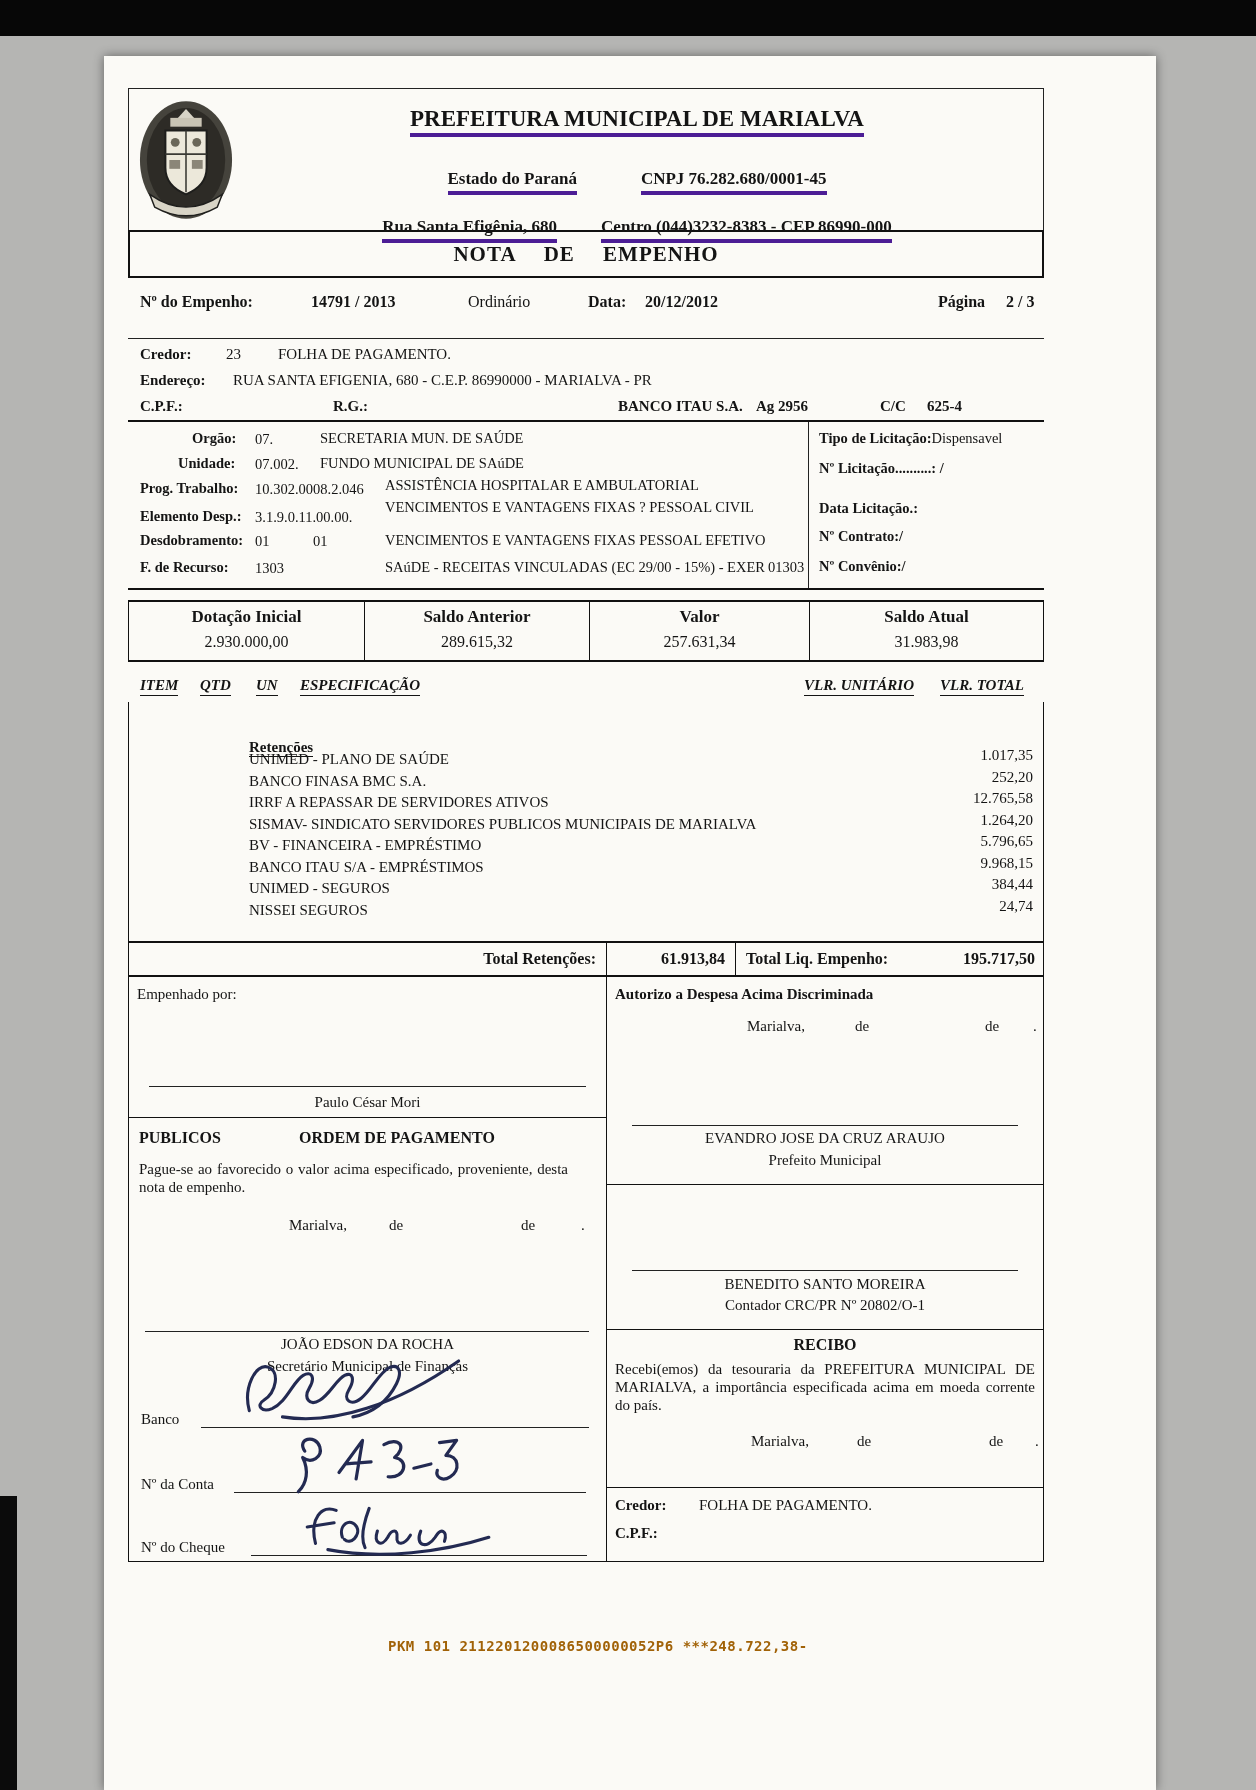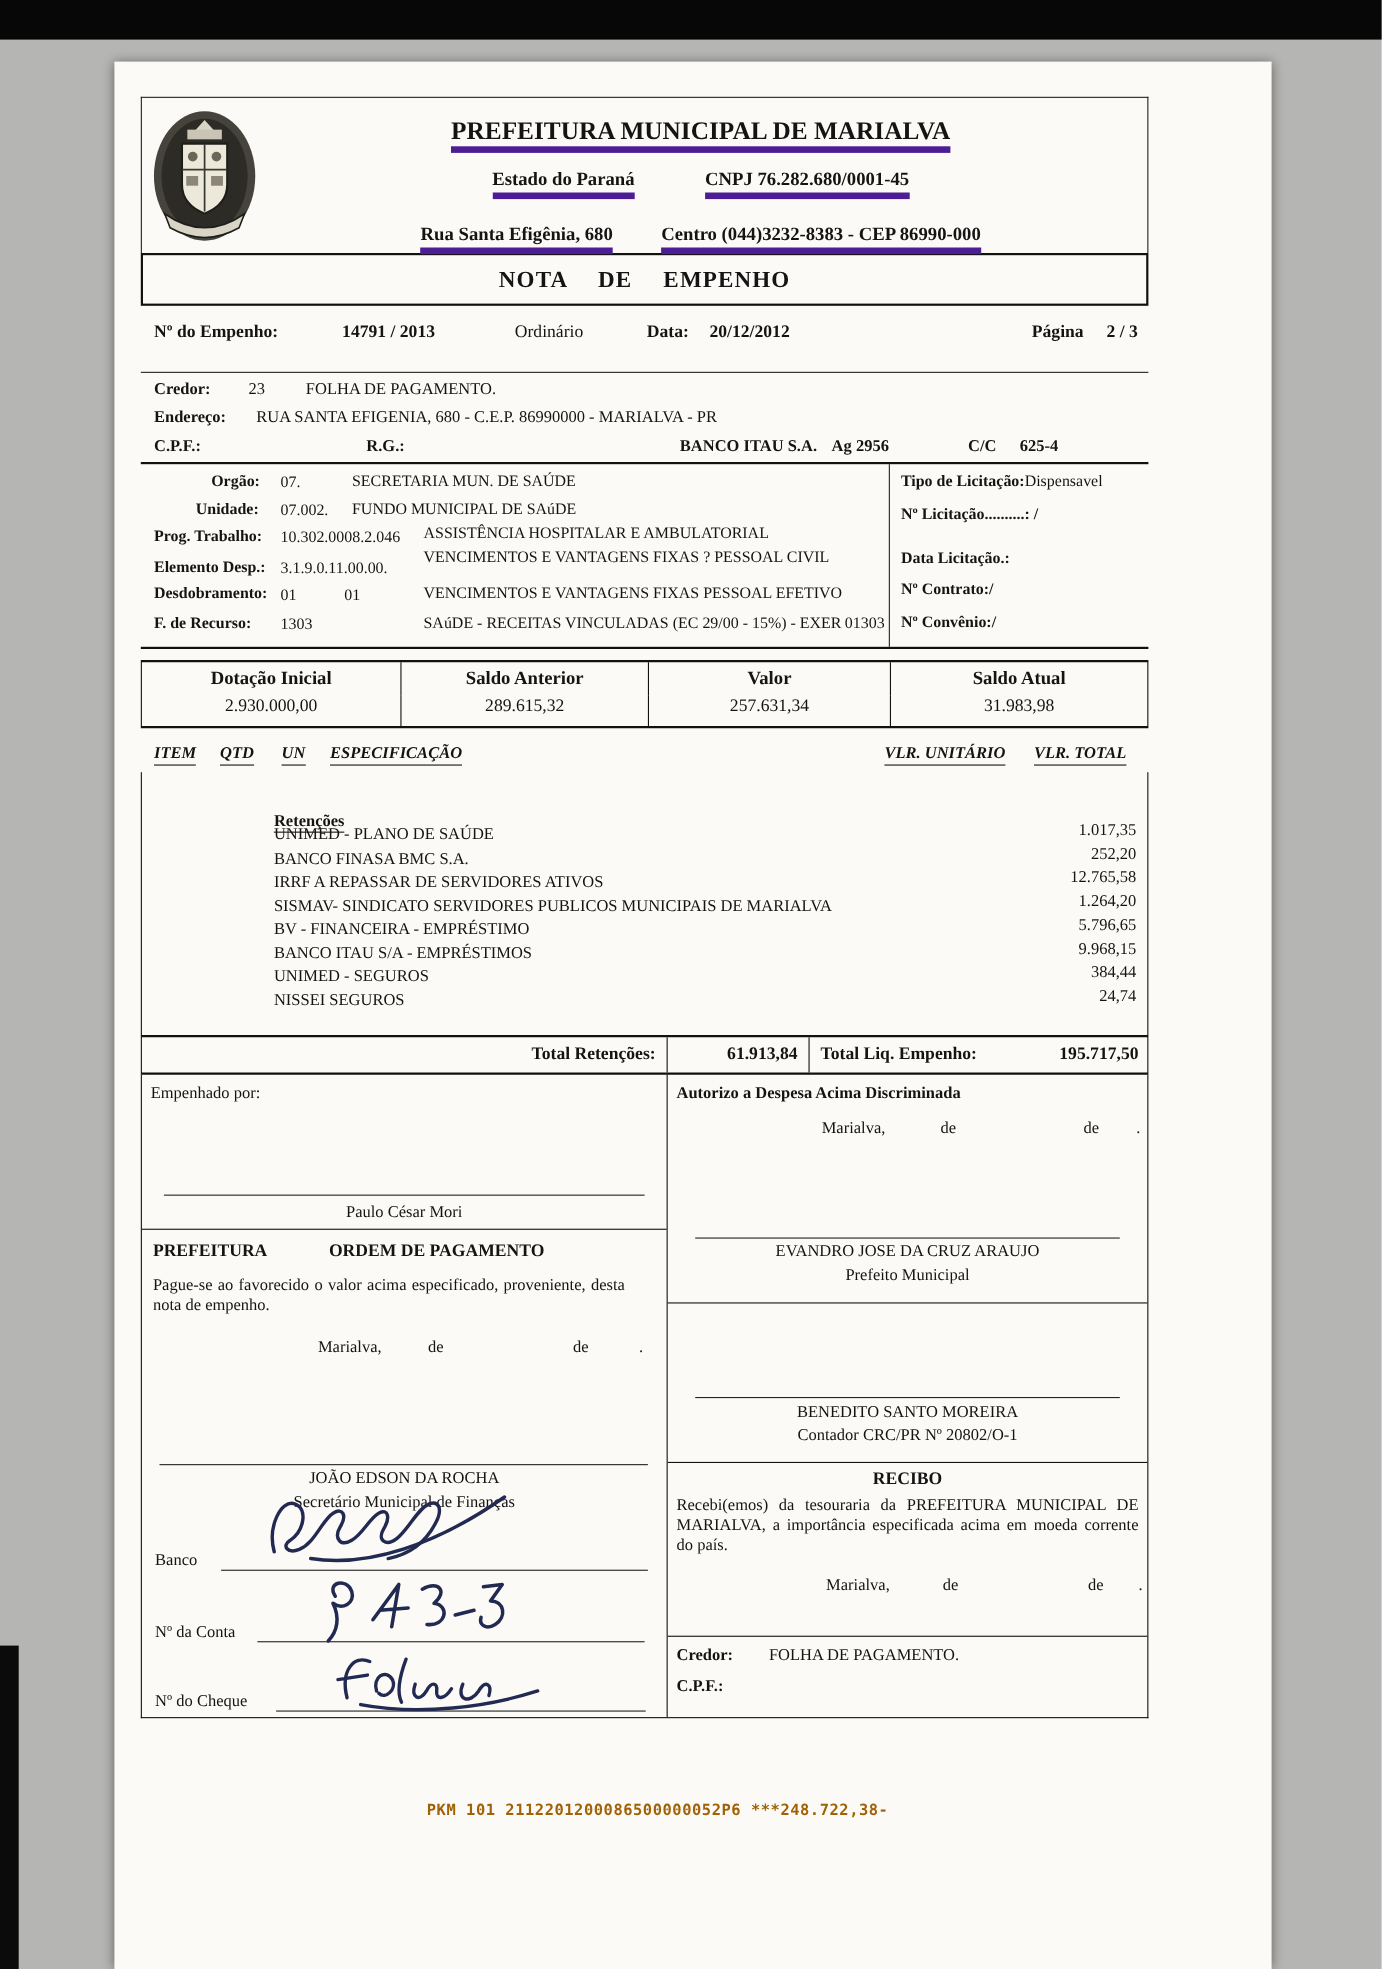--- a/index.html
+++ b/index.html
@@ -12,29 +12,29 @@
     overflow:hidden;
   }
   .topbar { position:absolute; left:0; top:0; width:1256px; height:36px; background:#070707; }
   .leftbar { position:absolute; left:0; top:1496px; width:17px; height:294px; background:#0b0b0b; }
   .paper {
     position:absolute; left:104px; top:56px; width:1052px; height:1734px;
     background:#fbfaf6; box-shadow:0 0 10px rgba(0,0,0,.45);
   }
   .content { position:relative; margin:32px 12px 0 24px; width:916px; font-size:15px; line-height:1.2; }
   .b { font-weight:bold; }
-  .u { border-bottom:6px solid #4c1d95; padding-bottom:2px;font-family:Liberation Serif, serif; }
+  .u { border-bottom:4px solid #4c1d95; padding-bottom:2px;font-family:Liberation Serif, serif; }
   .pos { position:absolute; white-space:nowrap; }
 
   
   .header-box { position:relative; height:142px; border:1.5px solid #222; border-bottom:none; display:flex; padding:8px 10px 6px 8px; }
   .logo { width:104px; flex:0 0 auto; }
   .header-text { flex:1; text-align:center; }
   .ht1 { font-size:23px; font-weight:bold; margin-top:8px; }
-  .ht2 { font-size:17px; font-weight:bold; margin-top:20px; display:flex; justify-content:center; gap:64px; }
+  .ht2 { font-size:17px; font-weight:bold; margin-top:36px; display:flex; justify-content:center; gap:64px; }
   .ht3 { font-size:17px; font-weight:bold; margin-top:22px; display:flex; justify-content:center; gap:44px; }
 
   .title-box {
     height:48px; border:2.5px solid #111; font-size:21px; font-weight:bold;
     text-align:center; line-height:44px; word-spacing:22px; letter-spacing:1px;
   }
 
   .empenho-line { position:relative; height:30px; margin-top:14px; font-size:16px; }
 
   .credor-block { position:relative; margin-top:16px; border-top:1.5px solid #222; padding-top:6px; height:82px; }
@@ -258,21 +258,21 @@
     <div class="sig-grid">
 
       <div class="sig-left">
         <div class="blk empenhado">
           <span class="pos" style="left:8px;top:8px">Empenhado por:</span>
           <span class="sigline" style="left:20px;right:20px;bottom:30px"></span>
           <span class="cname" style="bottom:6px">Paulo César Mori</span>
         </div>
 
         <div class="blk pagamento">
-          <span class="pos b" style="left:10px;top:10px;font-size:16px">PREFEITURA</span>
+          <span class="pos b" style="left:10px;top:10px;font-size:16px">PUBLICOS</span>
           <span class="pos b" style="left:170px;top:10px;font-size:16px">ORDEM DE PAGAMENTO</span>
           <div class="para" style="left:10px;top:42px;right:38px">Pague-se ao favorecido o valor acima especificado, proveniente, desta nota de empenho.</div>
           <span class="pos" style="left:160px;top:98px">Marialva,</span>
           <span class="pos" style="left:260px;top:98px">de</span>
           <span class="pos" style="left:392px;top:98px">de</span>
           <span class="pos" style="left:452px;top:98px">.</span>
 
           <span class="sigline" style="left:16px;width:444px;top:213px"></span>
           <span class="cname" style="top:217px">JOÃO EDSON DA ROCHA</span>
           <span class="cname" style="top:239px">Secretário Municipal de Finanças</span>

